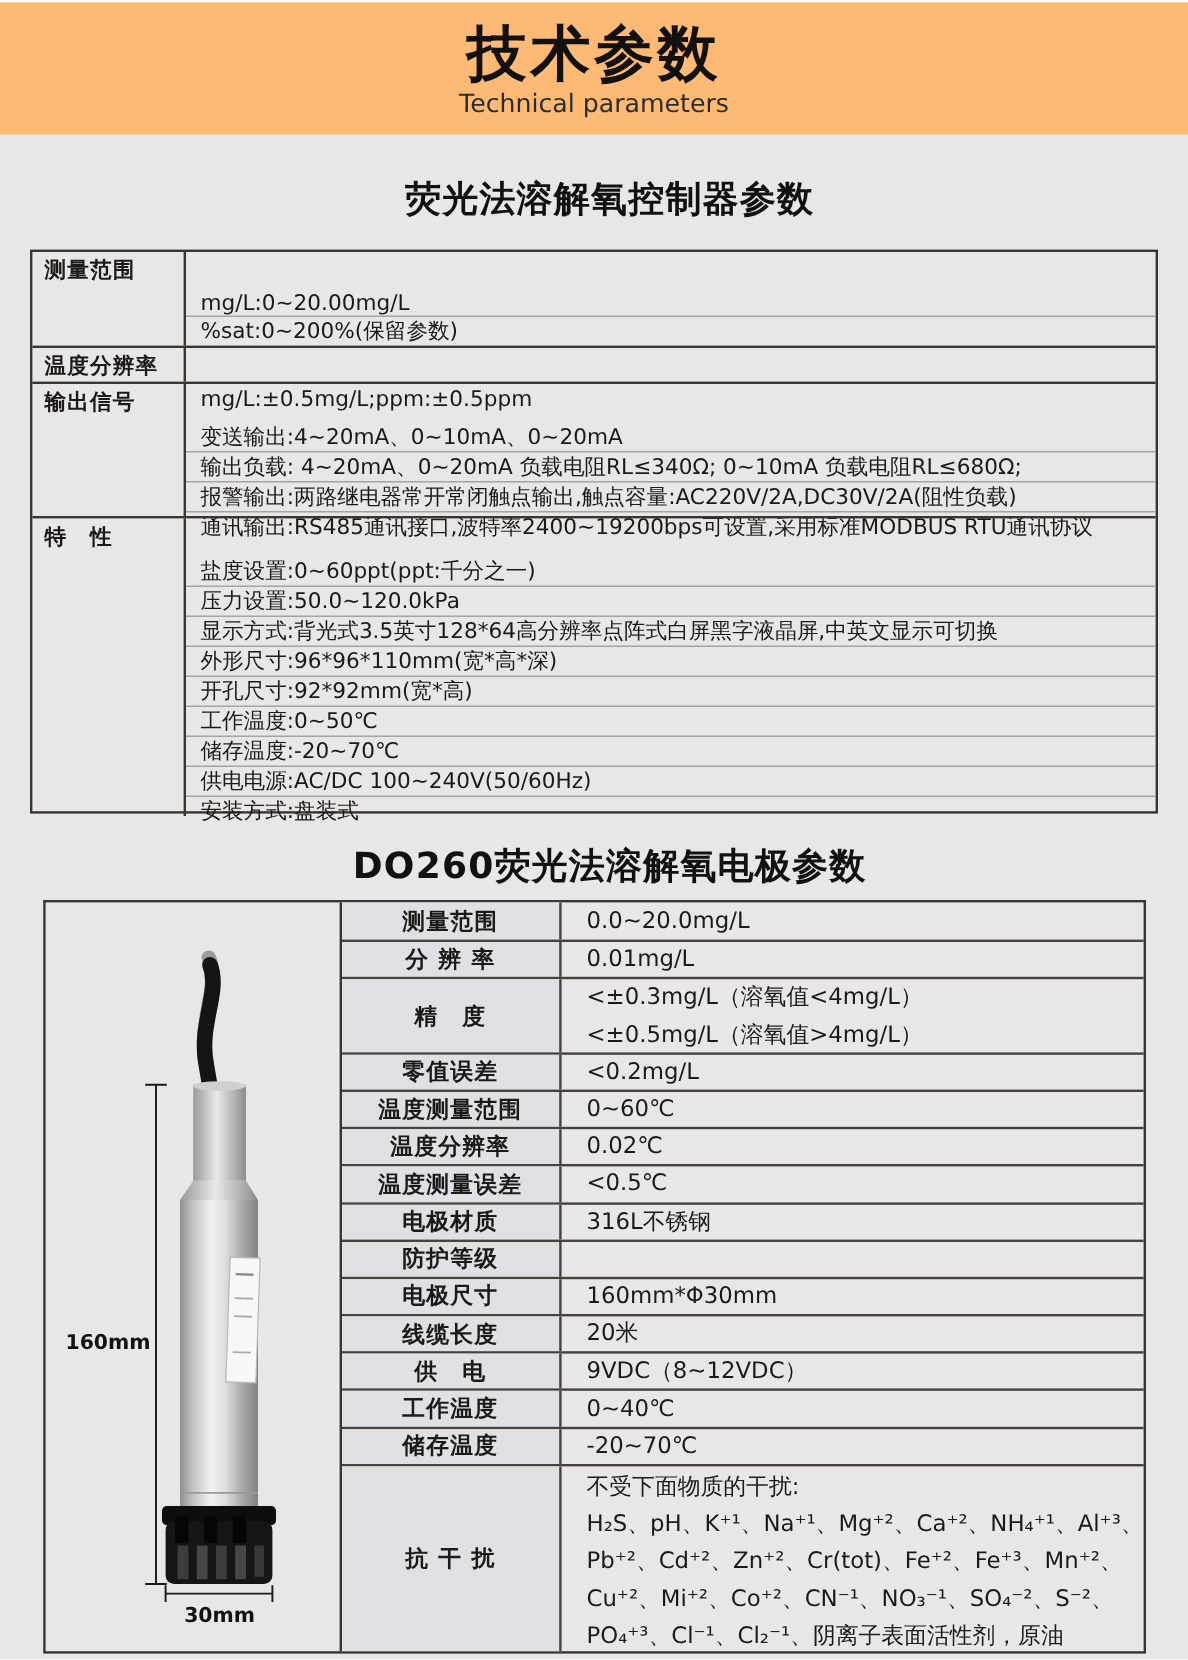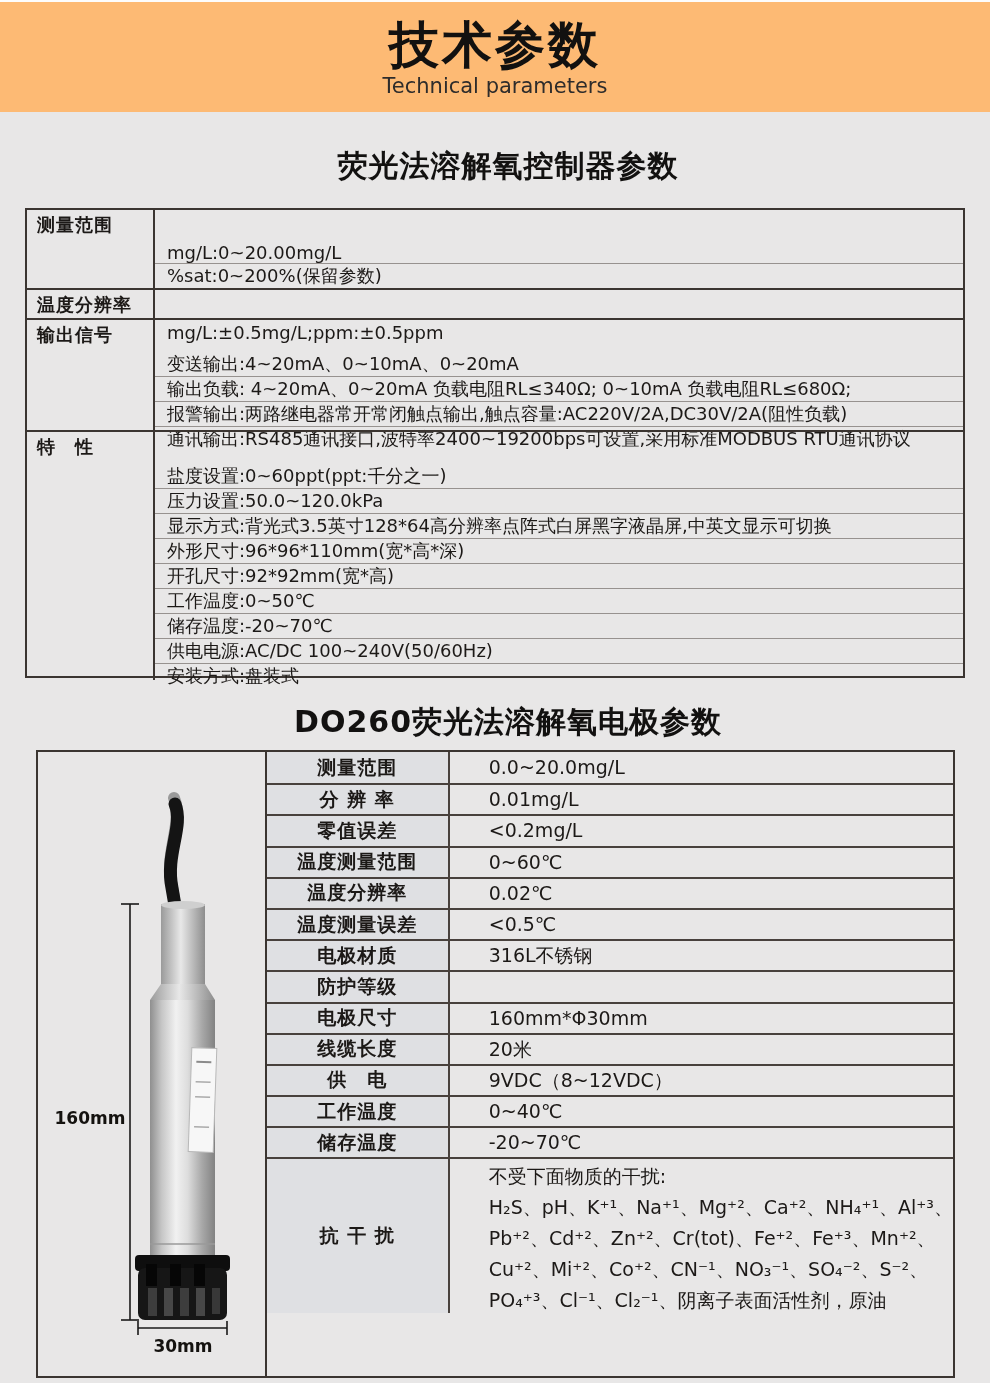--- a/index.html
+++ b/index.html
@@ -32,21 +32,21 @@
   .t2{position:absolute;left:36px;top:750px;width:915px;height:624px;
       border:2px solid #3b3531;display:flex;font-size:19px;background:#e8e7e7;}
   .t2-img{width:266px;border-right:2px solid #3b3531;position:relative;}
   .t2-body{flex:1;display:flex;flex-direction:column;}
   .t2-row{display:flex;box-sizing:border-box;}
   .t2-row + .t2-row{border-top:2px solid #48413d;}
   .t2-label{width:181px;border-right:2px solid #48413d;background:#dfe0e3;
       display:flex;align-items:center;justify-content:center;font-weight:bold;
       text-align:center;letter-spacing:1px;}
   .t2-value{flex:1;display:flex;flex-direction:column;justify-content:center;
-      padding-left:39px;white-space:nowrap;}
+      padding-left:21px;white-space:nowrap;}
   .t2-value .vline{line-height:31px;}
   .rh1{height:31.2px;} .rh2{height:62.4px;} .rh5{height:156px;}
   .t2-row.rh5 .t2-value{justify-content:flex-start;padding-top:2px;}
   .probe-svg{position:absolute;left:0;top:0;}
   .dim-text{font-size:17px;font-weight:bold;fill:#14120f;
       font-family:"DejaVu Sans","Liberation Sans",sans-serif;}
 </style>
 </head>
 <body>
 
@@ -174,20 +174,27 @@
         <div class="t2-value">
             <span class="vline">0.0~20.0mg/L</span>
           </div>
       </div>
       <div class="t2-row rh1">
         <div class="t2-label">分 辨 率</div>
         <div class="t2-value">
             <span class="vline">0.01mg/L</span>
           </div>
       </div>
+      <div class="t2-row rh2">
+        <div class="t2-label">精　度</div>
+        <div class="t2-value">
+          <span class="vline">&lt;±0.3mg/L（溶氧值&lt;4mg/L）</span>
+          <span class="vline">&lt;±0.5mg/L（溶氧值&gt;4mg/L）</span>
+        </div>
+      </div>
       <div class="t2-row rh1">
         <div class="t2-label">零值误差</div>
         <div class="t2-value">
             <span class="vline">&lt;0.2mg/L</span>
           </div>
       </div>
       <div class="t2-row rh1">
         <div class="t2-label">温度测量范围</div>
         <div class="t2-value">
             <span class="vline">0~60℃</span>

